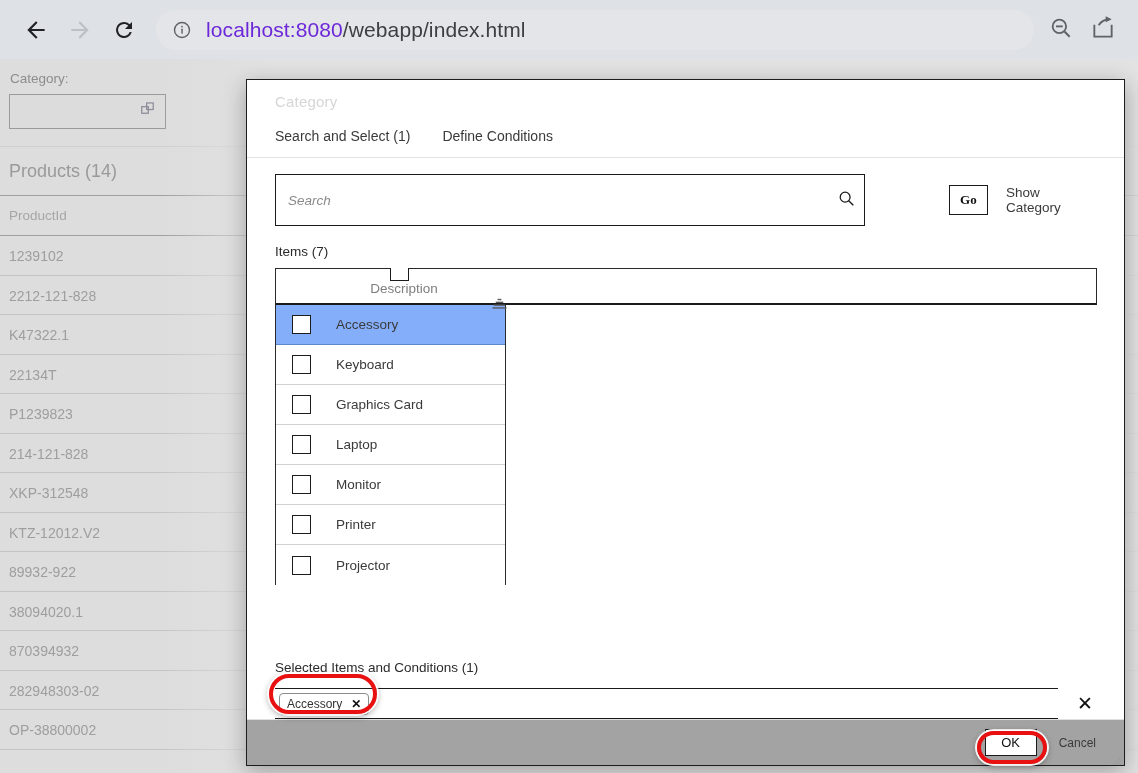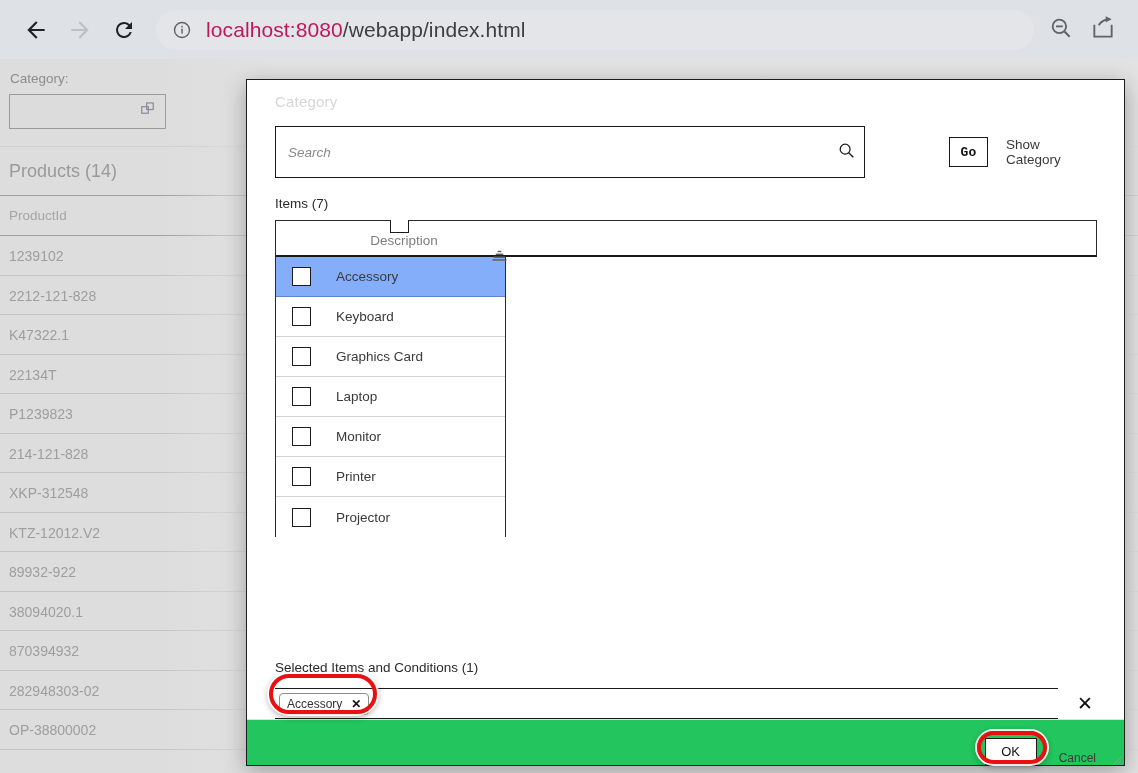--- a/index.html
+++ b/index.html
@@ -29,21 +29,21 @@
     background: #e3e5e8;
     border-radius: 20px;
     display: flex; align-items: center;
     padding: 0 16px;
   }
   .omnibox .info-icon { flex: 0 0 auto; margin-right: 14px; display:flex; }
   .omnibox .url {
     font-size: 21px; color: #3c4043;
     letter-spacing: 0.1px; white-space: nowrap; overflow: hidden;
   }
-  .omnibox .url .host { color: #be185d; }
+  .omnibox .url .host { color: #6d28d9; }
   .chrome-action {
     width: 42px; height: 42px; flex: 0 0 auto;
     display: flex; align-items: center; justify-content: center;
   }
 
   
   .app-bg {
     position: absolute; left: 0; top: 59px;
     width: 1138px; height: 714px;
     background: #dddddd;
@@ -134,21 +134,21 @@
     flex: 1 1 auto; border: none; outline: none;
     font-family: "Liberation Sans", sans-serif;
     font-size: 13.5px; font-style: italic; color: #6e6e6e;
     background: transparent;
   }
   .search-box input::placeholder { color: #8a8a8a; font-style: italic; opacity: 1; }
   .go-btn {
     margin-left: 84px;
     width: 40px; height: 30px;
     border: 1px solid #1a1a1a; background: #fff;
-    font-family: Liberation Mono, monospace;
+    font-family: Liberation Serif, serif;
     font-size: 13px; color: #111; font-weight: bold;
     display: flex; align-items: center; justify-content: center;
     cursor: pointer;
   }
   .show-filters {
     margin-left: 18px;
     font-size: 13.5px; color: #3a3a3a; cursor: pointer;
   }
 
   .items-count {
@@ -230,22 +230,22 @@
   .clear-x {
     margin-left: 16px; width: 22px; height: 22px;
     display: flex; align-items: center; justify-content: center;
     font-size: 19px; color: #111; cursor: pointer; font-weight: 500;
   }
 
   .dlg-footer {
     margin-top: auto;
     height: 46px;
     border-top: 1px solid #e0e0e0;
-    background: #22c55e;
-    display: flex; align-items: flex-end; justify-content: flex-end;
+    background: #a3a3a3;
+    display: flex; align-items: center; justify-content: flex-end;
     padding-right: 16px;
     position: relative;
   }
   .ok-btn {
     width: 52px; height: 27px;
     border: 1px solid #1a1a1a; background: #fff;
     font-family: "Liberation Sans", sans-serif;
     font-size: 13px; color: #111;
     display: flex; align-items: center; justify-content: center;
     cursor: pointer;
@@ -360,20 +360,24 @@
   </div>
   <div class="bg-fade"></div>
 </div>
 
 <div class="dialog">
 
   <div class="dlg-header">
     <div class="dlg-title">Category</div>
   </div>
 
+  <div class="dlg-tabs">
+    <div class="dlg-tab">Search and Select (1)</div>
+    <div class="dlg-tab">Define Conditions</div>
+  </div>
 
   <div class="dlg-toolbar">
     <div class="search-box">
       <input type="text" placeholder="Search" style="">
       <span>
         <svg width="17" height="17" viewBox="0 0 20 20">
           <circle cx="8.4" cy="8.4" r="5.8" fill="none" stroke="#1a1a1a" stroke-width="1.5"></circle>
           <line x1="12.6" y1="12.6" x2="18" y2="18" stroke="#1a1a1a" stroke-width="1.6"></line>
         </svg>
       </span>

